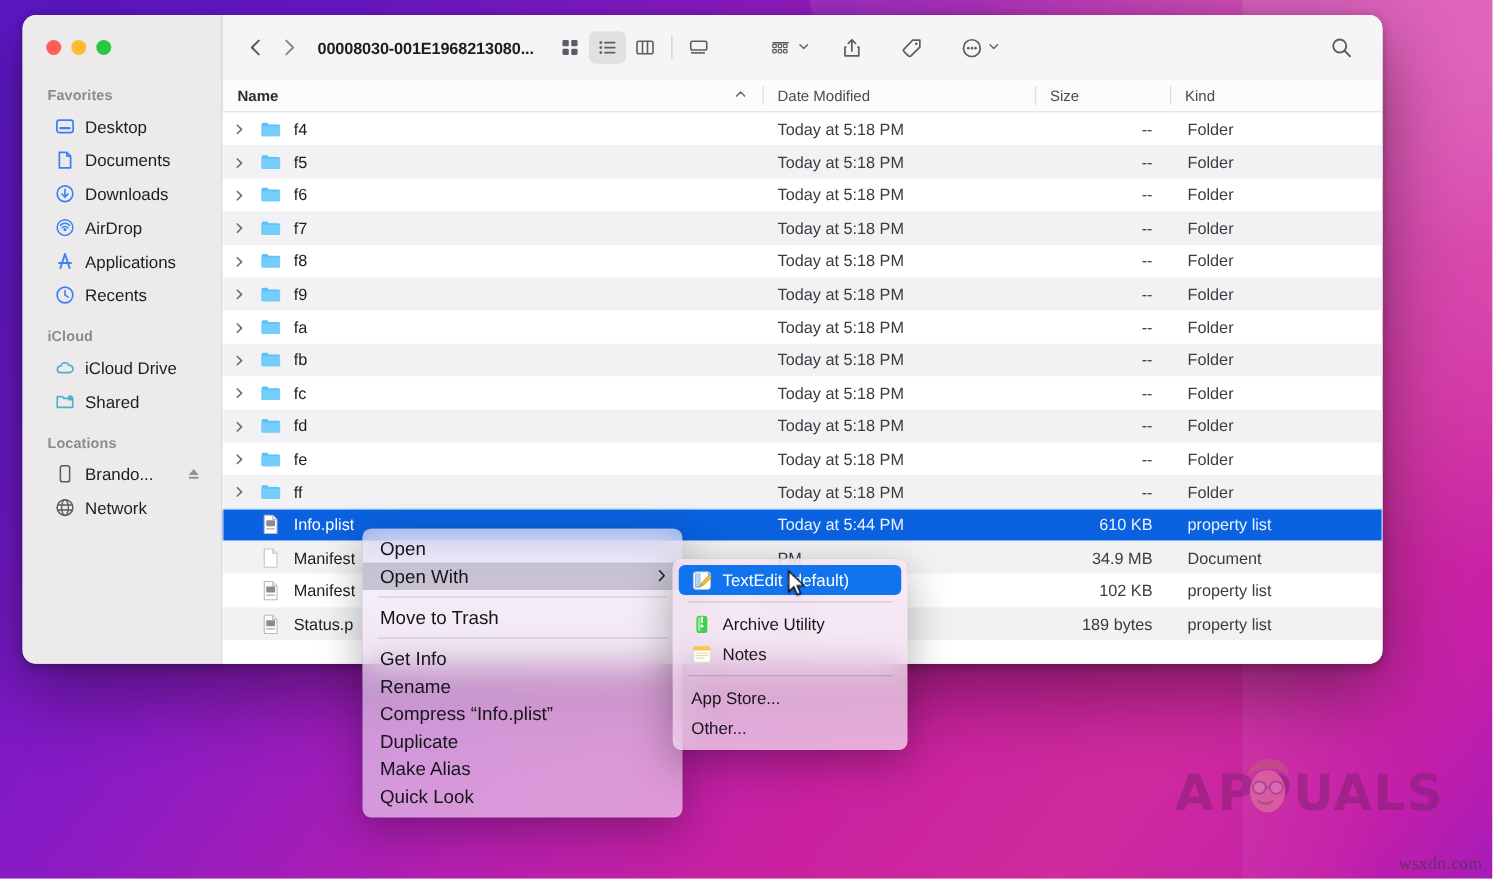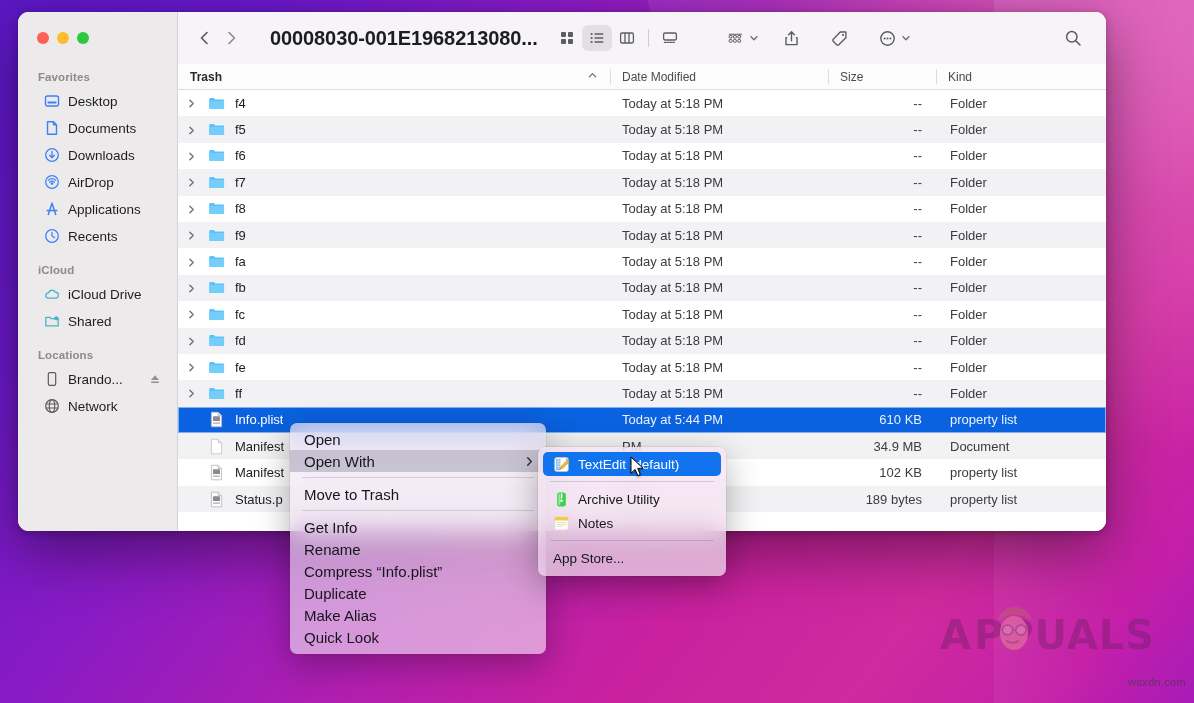--- a/index.html
+++ b/index.html
@@ -61,26 +61,26 @@
     letter-spacing: 1px;
     color: #6d1f63;
   }
   #wm-face {
     position: absolute;
     left: 50px; top: -9px;
     width: 48px; height: 50px;
   }
   #site-credit {
     position: absolute;
-    right: 8px; bottom: 15px;
-    font-size: 11px;
+    right: 8px; bottom: 3px;
+    font-size: 14px;
     color: #4a3750;
     opacity: .75;
     letter-spacing: .3px;
-    font-family: Liberation Sans, sans-serif;
+    font-family: Liberation Serif, serif;
   }
 
   
   #finder-window {
     position: absolute;
     left: 18px; top: 12px;
     width: 1088px; height: 519px;
     border-radius: 11px;
     overflow: hidden;
     background: #ffffff;
@@ -152,24 +152,24 @@
     flex-shrink: 0;
     gap: 0;
   }
   .tb-nav {
     width: 26px; height: 26px;
     display: flex; align-items: center; justify-content: center;
     color: #8a8a8e;
   }
   .tb-nav.enabled { color: #57565a; }
   #window-title {
-    font-size: 20px;
+    font-size: 13px;
     font-weight: 700;
     color: #1d1d1f;
-    margin-left: 26px;
+    margin-left: 10px;
     margin-right: 14px;
     white-space: nowrap;
     letter-spacing: -.1px;
   }
   .tb-group { display: flex; align-items: center; }
   .tb-btn {
     width: 30px; height: 26px;
     display: flex; align-items: center; justify-content: center;
     border-radius: 6px;
     color: #5d5c60;
@@ -581,21 +581,21 @@
           <div class="tb-btn" style="margin-right:4px;">
             <svg viewBox="0 0 18 18" width="18" height="18">
                 <circle cx="7.8" cy="7.8" r="5.2" fill="none" stroke="currentColor" stroke-width="1.5"></circle>
                 <path d="M11.6 11.6 16 16" stroke="currentColor" stroke-width="1.5" stroke-linecap="round"></path>
               </svg>
           </div>
         </div>
 
         <div id="column-header">
           <div class="ch ch-name">
-            <span>Trash</span>
+            <span>Name</span>
             <span class="sort-arrow">
               <svg viewBox="0 0 12 12" width="11" height="11">
                   <path d="M2.5 7.5 6 4l3.5 3.5" fill="none" stroke="currentColor" stroke-width="1.3" stroke-linecap="round" stroke-linejoin="round"></path>
                 </svg>
             </span>
           </div>
           <div class="ch ch-date">Date Modified</div>
           <div class="ch ch-size">Size</div>
           <div class="ch ch-kind">Kind</div>
         </div>
@@ -912,20 +912,23 @@
         <span class="sm-icon"><svg viewBox="0 0 18 18" width="17" height="17">
             <rect x="1.8" y="2.2" width="14.4" height="13.6" rx="2" fill="#fdfdf4" stroke="#d8d7d0" stroke-width=".8"></rect>
             <path d="M1.8 4.2a2 2 0 0 1 2-2h10.4a2 2 0 0 1 2 2v1.5H1.8z" fill="#f5c84c"></path>
             <path d="M3.6 8h10.8M3.6 10h10.8M3.6 12h7.6" stroke="#ddd9c7" stroke-width=".9"></path>
           </svg></span>
         <span>Notes</span>
       </div>
       <div class="sm-sep"></div>
       <div class="sm-item plain">
         <span>App Store...</span>
+      </div>
+      <div class="sm-item plain">
+        <span>Other...</span>
       </div>
     </div>
 
   <svg id="cursor" viewBox="0 0 15 22">
     <path d="M1 1 1 17.2 5.1 13.4 7.8 19.6 10.3 18.4 7.7 12.4 13 12.2z" fill="#ffffff" stroke="#000000" stroke-width="1"></path>
   </svg>
 
   <div id="watermark">
     <span class="wm-text">A</span>
     <span class="wm-text">PPUALS</span>

